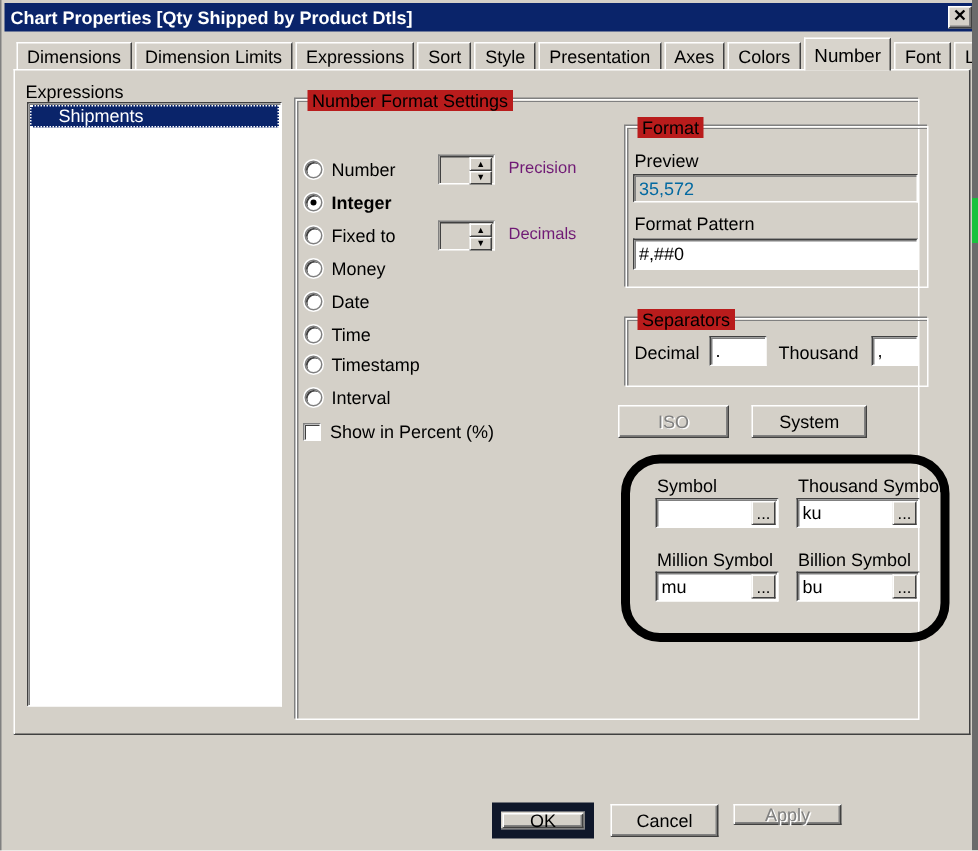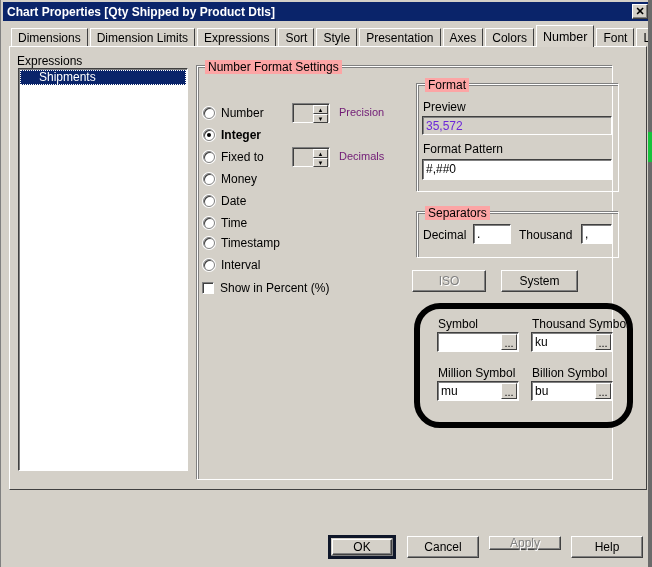--- a/index.html
+++ b/index.html
@@ -136,21 +136,21 @@
   
   .group {
     position: absolute;
     border: 1px solid #ffffff;
     box-shadow: inset 1px 1px 0 #808080, -1px -1px 0 #808080;
     box-sizing: border-box;
   }
   .group > .group-title {
     position: absolute;
     top: -7px; left: 7px;
-    background: #fca5a5;
+    background: #b91c1c;
     padding: 0 3px;
     font-size: 12px;
     color: #000;
     white-space: nowrap;
   }
   #grp-number-format { left: 196px; top: 66px; width: 416px; height: 414px; }
   #grp-format { left: 416px; top: 84px; width: 202px; height: 108px; }
   #grp-separators { left: 416px; top: 212px; width: 202px; height: 46px; }
   #grp-symbols { left: 426px; top: 312px; width: 186px; height: 104px; }
   #grp-symbols { border: none; box-shadow: none; }
@@ -250,21 +250,21 @@
     box-sizing: border-box;
     font-size: 12px;
     color: #000;
     padding: 1px 0 0 3px;
     line-height: 17px;
     white-space: nowrap;
     overflow: hidden;
   }
   .field.disabled {
     background: #d4d0c8;
-    color: #6d28d9;
+    color: #0369a1;
   }
   .field-label {
     position: absolute;
     font-size: 12px;
     color: #000;
     white-space: nowrap;
   }
   
   .field-browse {
     position: absolute;
@@ -310,21 +310,21 @@
     border-right: 1px solid #404040;
     border-bottom: 1px solid #404040;
     box-shadow: inset -1px -1px 0 #808080;
     display: flex; align-items: center; justify-content: center;
     font-size: 12px; color: #000;
     box-sizing: border-box;
     cursor: default;
   }
   .btn.disabled { color: #808080; text-shadow: 1px 1px 0 #ffffff; }
   .btn.default {
-    border: 3px solid #0f172a;
+    border: 6px solid #0f172a;
   }
   .btn.default .btn-inner {
     position: absolute;
     left: 1px; top: 1px; right: 1px; bottom: 1px;
     border-top: 1px solid #ffffff;
     border-left: 1px solid #ffffff;
     border-right: 1px solid #404040;
     border-bottom: 1px solid #404040;
     box-shadow: inset -1px -1px 0 #808080;
     display: flex; align-items: center; justify-content: center;
@@ -492,18 +492,17 @@
     <span class="fb-btn">...</span>
   </div>
 
   <div class="annotation"></div>
 
   <div class="btn default" style="left:327px; top:535px; width:68px; height:24px;">
     <span class="btn-inner">OK</span>
   </div>
   <div class="btn" style="left:406px; top:536px; width:72px; height:22px;">Cancel</div>
   <div class="btn disabled" style="left:488px; top:536px; width:72px; height:14px;">Apply</div>
-  <div class="btn" style="left:570px; top:536px; width:72px; height:22px;">Help</div>
 
   <div class="edge-strip"></div>
   <div class="edge-green"></div>
 
 </div>
 
 </body></html>

